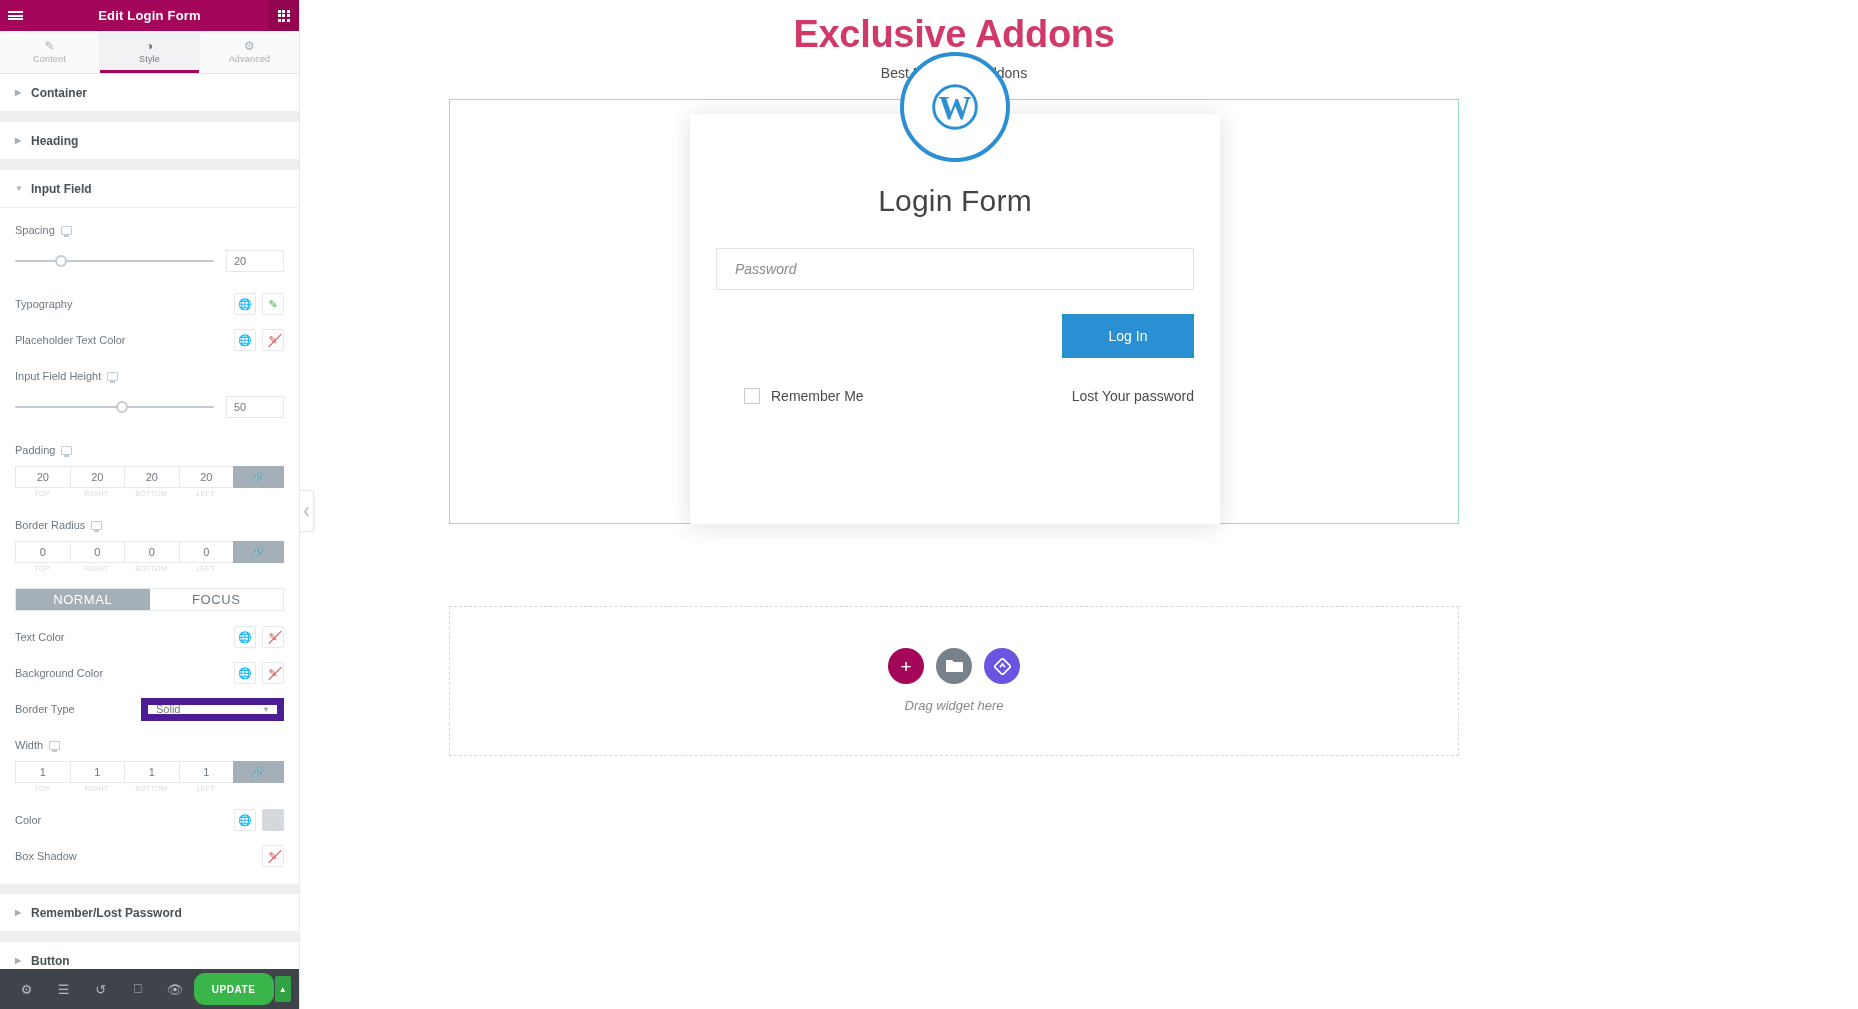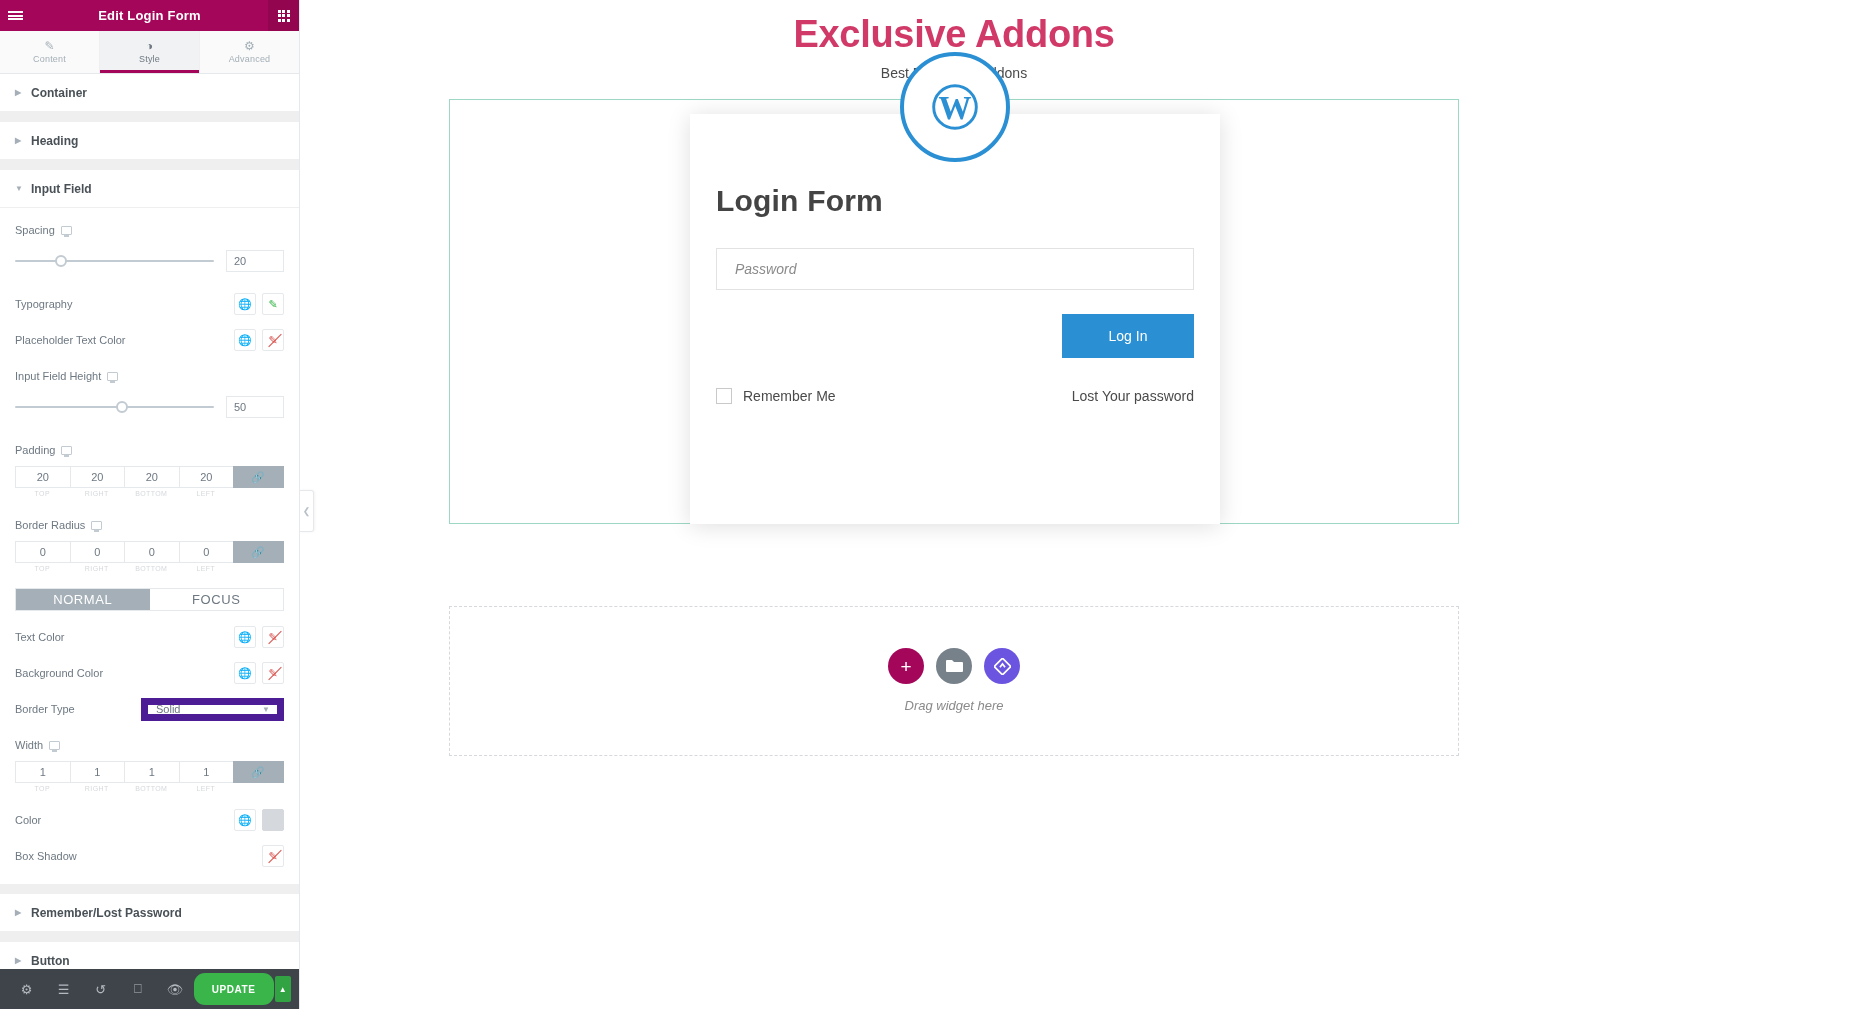--- a/index.html
+++ b/index.html
@@ -215,36 +215,36 @@
     padding: 70px 26px 0 26px;
   }
   .wp-badge {
     position: absolute; left: 50%; top: -62px; transform: translateX(-50%);
     width: 110px; height: 110px; border-radius: 50%;
     background: #ffffff; border: 4px solid #2b8fd4;
     display: flex; align-items: center; justify-content: center;
     box-sizing: border-box;
   }
   .form-title {
-    text-align: left; font-size: 30px; color: #444; font-weight: bold;
+    text-align: center; font-size: 30px; color: #444; font-weight: normal;
     margin: 0 0 30px 0; letter-spacing: .2px;
   }
   .field {
     width: 100%; height: 42px; border: 1px solid #e2e2e2; background: #fff;
     display: flex; align-items: center; padding: 0 18px;
     font-size: 14px; font-style: italic; color: #8a8a8a;
     margin-bottom: 24px;
   }
   .login-btn {
     width: 132px; height: 44px; background: #2b8fd4; color: #fff;
     font-size: 14px; display: flex; align-items: center; justify-content: center;
     margin-left: auto; cursor: pointer;
   }
   .form-foot {
-    display: flex; align-items: flex-start; margin-top: 30px;
+    display: flex; align-items: flex-start; margin-top: 30px; margin-left: 28px;
   }
   .remember { display: flex; align-items: center; gap: 11px; cursor: pointer; }
   .cbox { width: 16px; height: 16px; border: 1px solid #c9c9c9; background: #fff; }
   .remember span { font-size: 14px; color: #4a4a4a; }
   .lost-link { margin-left: auto; font-size: 14px; color: #4a4a4a; cursor: pointer; }
 
   .dropzone {
     margin: 82px auto 0 auto; width: 1010px; height: 150px;
     border: 1px dashed #d5d8dc;
     display: flex; flex-direction: column; align-items: center; justify-content: center;

